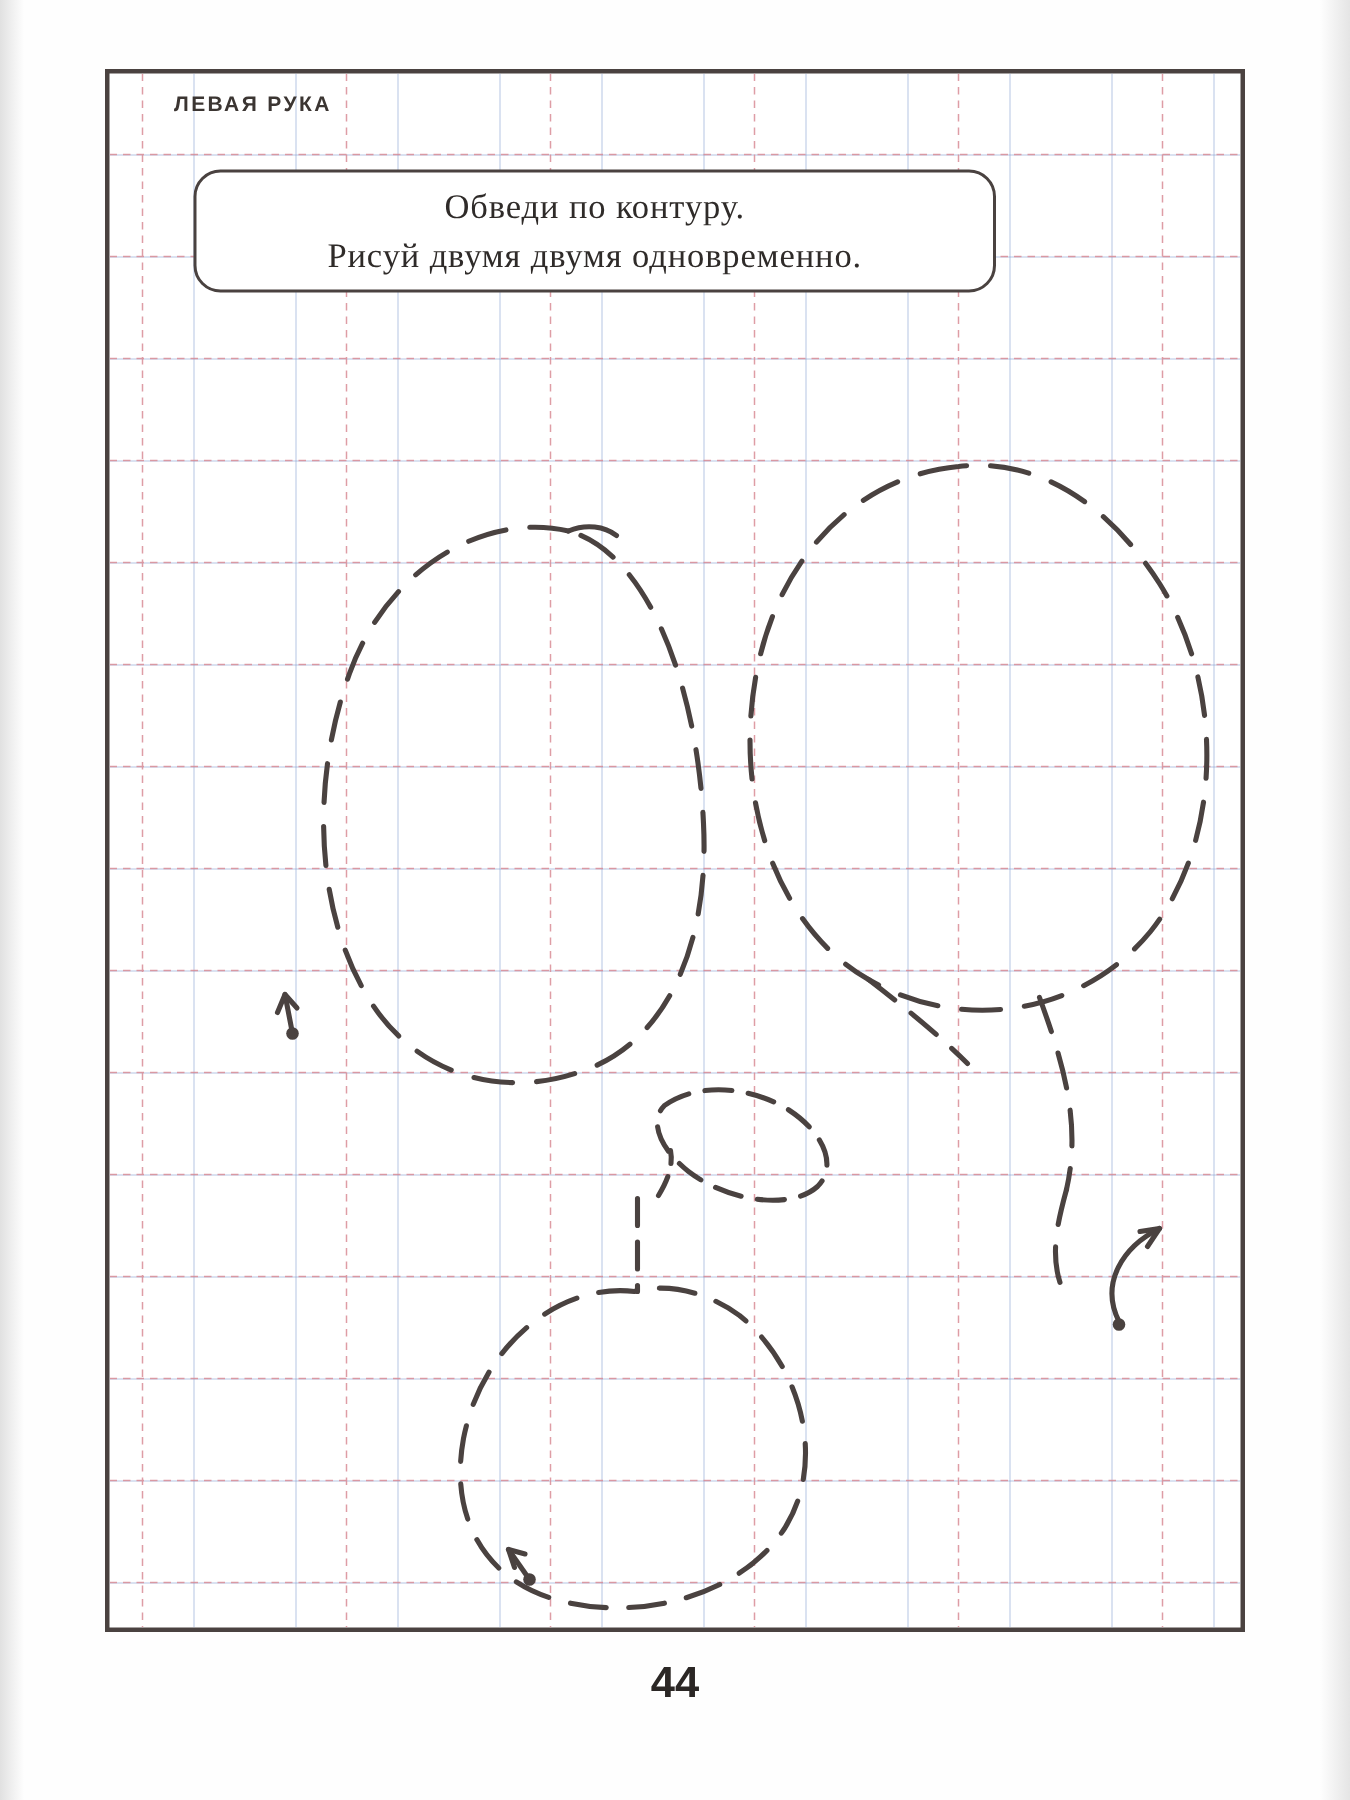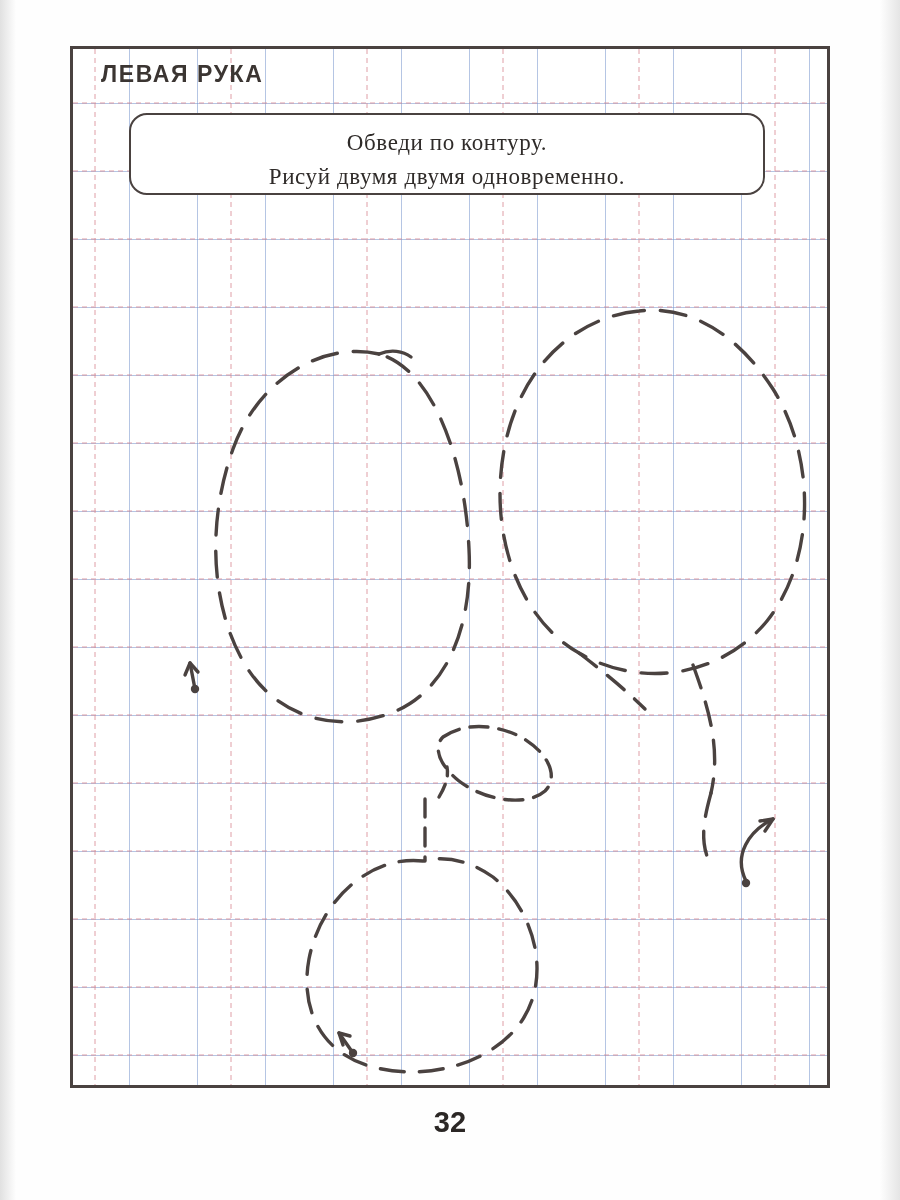--- a/index.html
+++ b/index.html
@@ -43,42 +43,42 @@
     background-size: 68px 68px;
     background-position: -12px -14px;
   }
   .grid-dashes {
     position: absolute;
     left: 0; top: 0;
     width: 100%; height: 100%;
   }
   .header-label {
     position: absolute;
-    left: 28px;
+    left: 43px;
     top: 12px;
-    font-size: 23px;
+    font-size: 14px;
     font-weight: bold;
     letter-spacing: 1.6px;
     color: #3b3532;
     font-family: "Liberation Sans", sans-serif;
   }
   .instruction-box {
     position: absolute;
     left: 56px;
     top: 64px;
-    width: 636px;
+    width: 535px;
     height: 82px;
     border: 2.5px solid #4a4240;
     border-radius: 18px;
     background: #ffffff;
     box-sizing: border-box;
     display: flex;
     flex-direction: column;
     align-items: center;
-    justify-content: flex-end;
+    justify-content: center;
   }
   .instruction-line {
     font-family: "Liberation Serif", serif;
     font-size: 23px;
     color: #2f2b29;
     letter-spacing: 0.6px;
     line-height: 1.45;
     white-space: nowrap;
   }
   .artwork {
@@ -207,15 +207,15 @@
         <path d="M 122 640 L 117 614" stroke-dasharray="0"></path>
         <path d="M 117 614 L 112 626 M 117 614 L 125 623"></path>
 
         <path d="M 306 305 C 318 300, 330 302, 338 308" stroke-dasharray="0"></path>
 
       </g>
     </svg>
 
   </div>
 
-  <div class="page-number">32</div>
+  <div class="page-number">44</div>
 
 </div>
 
 </body></html>

